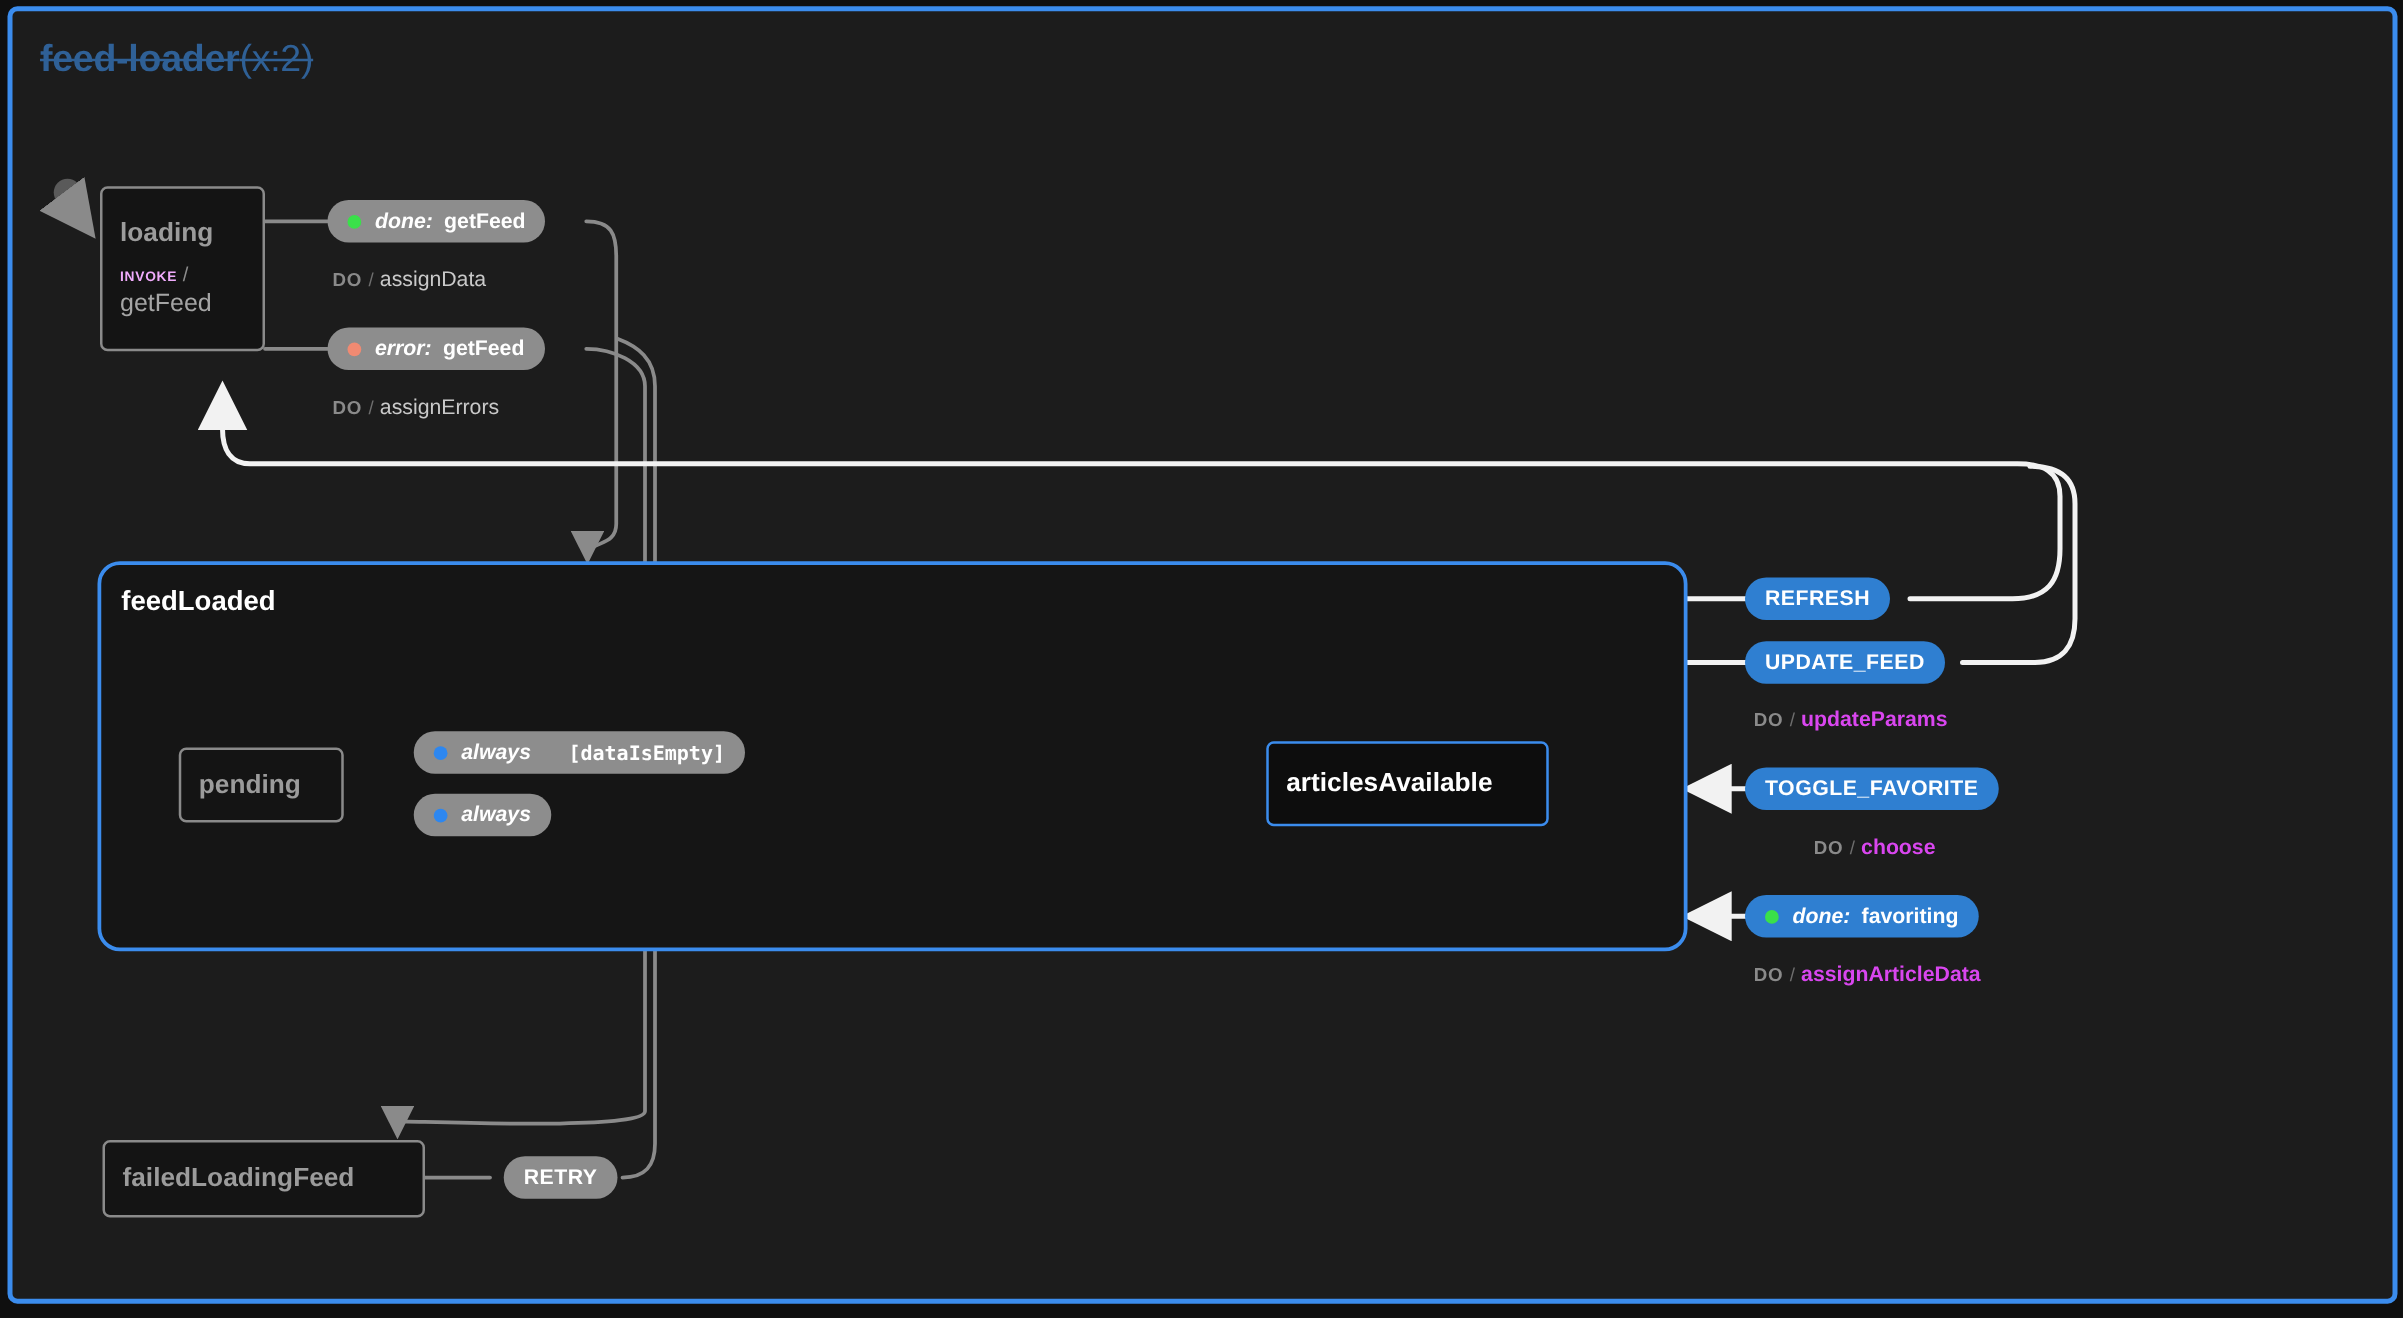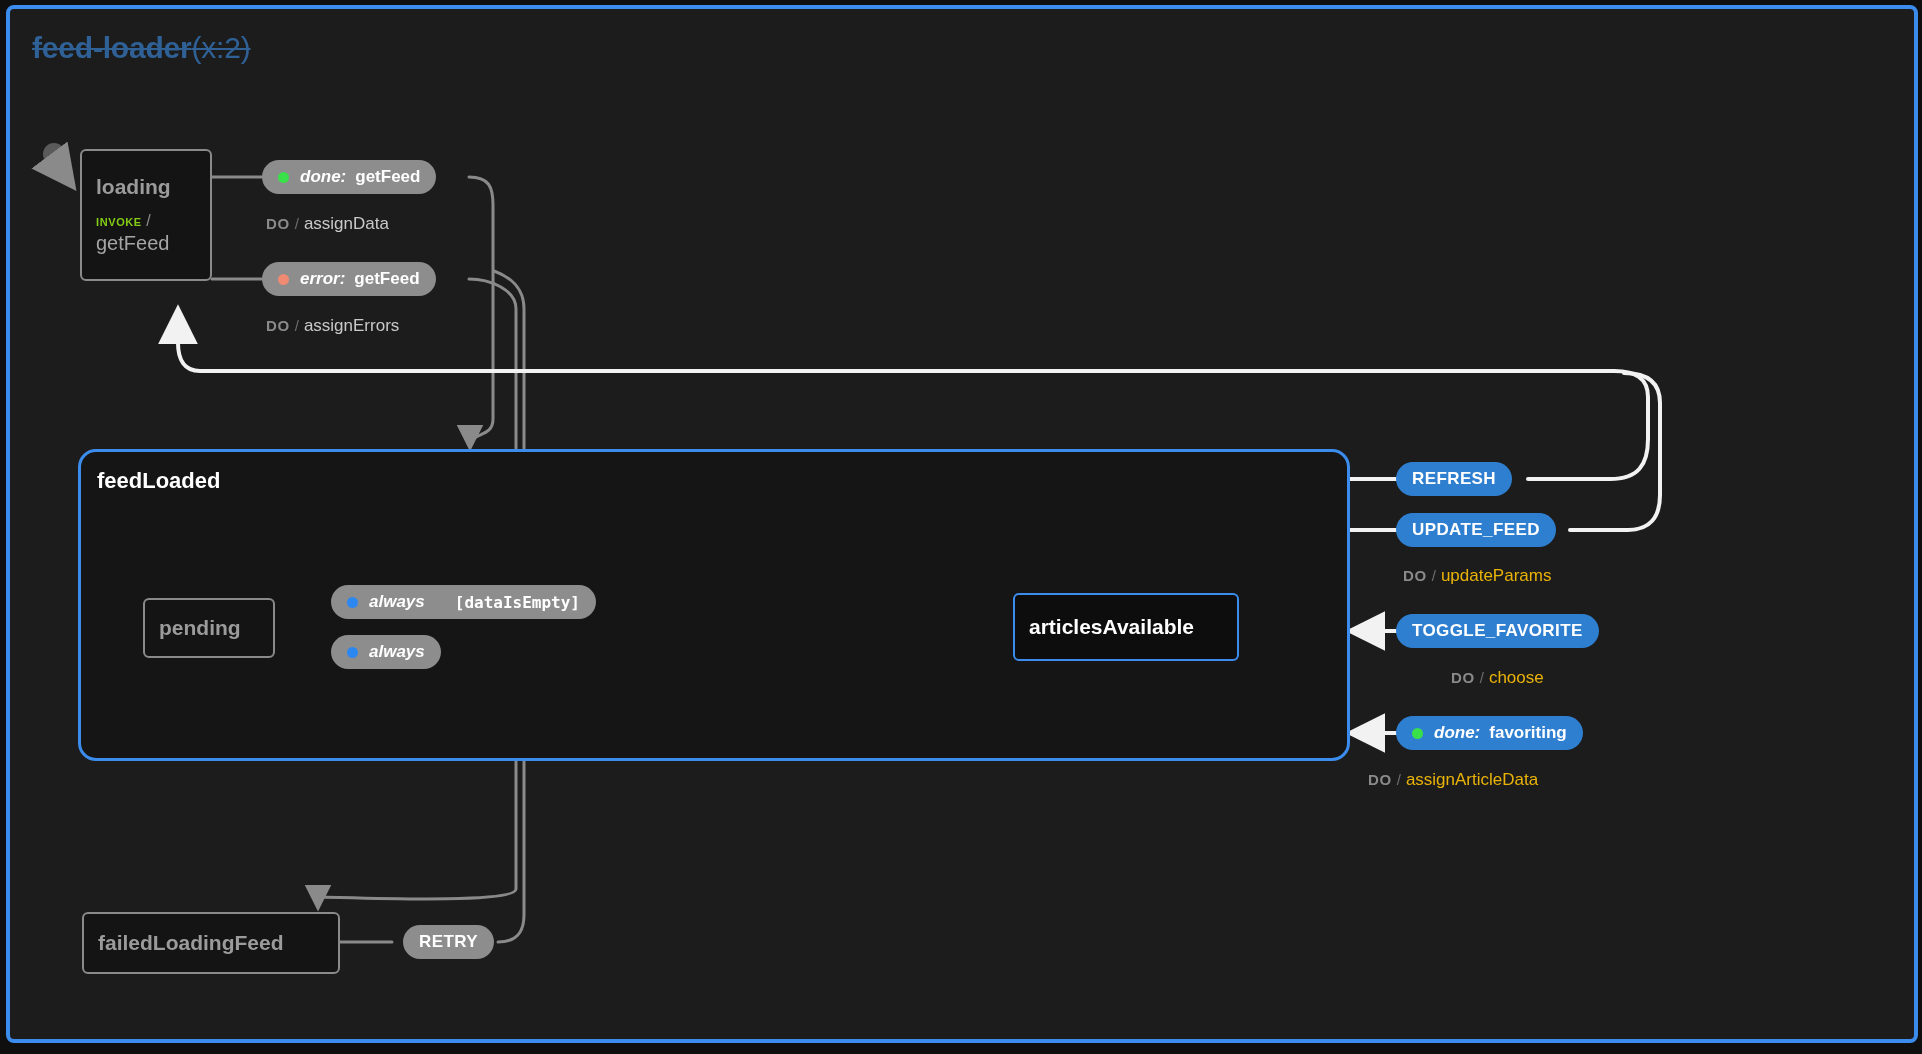--- a/index.html
+++ b/index.html
@@ -72,21 +72,21 @@
   }
   .state.active .sname { color: #ffffff; }
 
   .state .invoke-block {
     margin-top: 12px;
     line-height: 1.2;
   }
   .state .invoke-kw {
     font-size: 15px;
     font-weight: 700;
-    color: #84cc16;
+    color: #f0abfc;
     letter-spacing: 0.6px;
     font-variant: small-caps;
     text-transform: lowercase;
   }
   .state .invoke-slash {
     font-size: 16px;
     color: #8d8d8d;
   }
   .state .invoke-src {
     display: block;
@@ -179,21 +179,21 @@
   }
   .action .sl {
     font-size: 15px;
     color: #6e6e6e;
     margin: 0 5px;
   }
   .action .val {
     font-size: 17px;
     color: #c9c9c9;
   }
-  .action.on-dark .val { color: #eab308; }
+  .action.on-dark .val { color: #d946ef; font-weight: bold; }
 </style>
 </head>
 <body>
 
 <div id="machine-frame">
 
   <div id="machine-title"><span>feed-loader</span><span class="ctx">(x:2)</span></div>
 
   <svg id="edges" viewBox="0 0 1906 1038" width="1906" height="1038">
     <defs>
@@ -336,17 +336,17 @@
   </div>
 
   <div class="action on-dark" style="left:1393px; top:558px;">
     <span class="kw">DO</span><span class="sl">/</span><span class="val">updateParams</span>
   </div>
 
   <div class="action on-dark" style="left:1441px; top:660px;">
     <span class="kw">DO</span><span class="sl">/</span><span class="val">choose</span>
   </div>
 
-  <div class="action on-dark" style="left:1358px; top:762px;">
+  <div class="action on-dark" style="left:1393px; top:762px;">
     <span class="kw">DO</span><span class="sl">/</span><span class="val">assignArticleData</span>
   </div>
 
 </div>
 
 </body></html>

